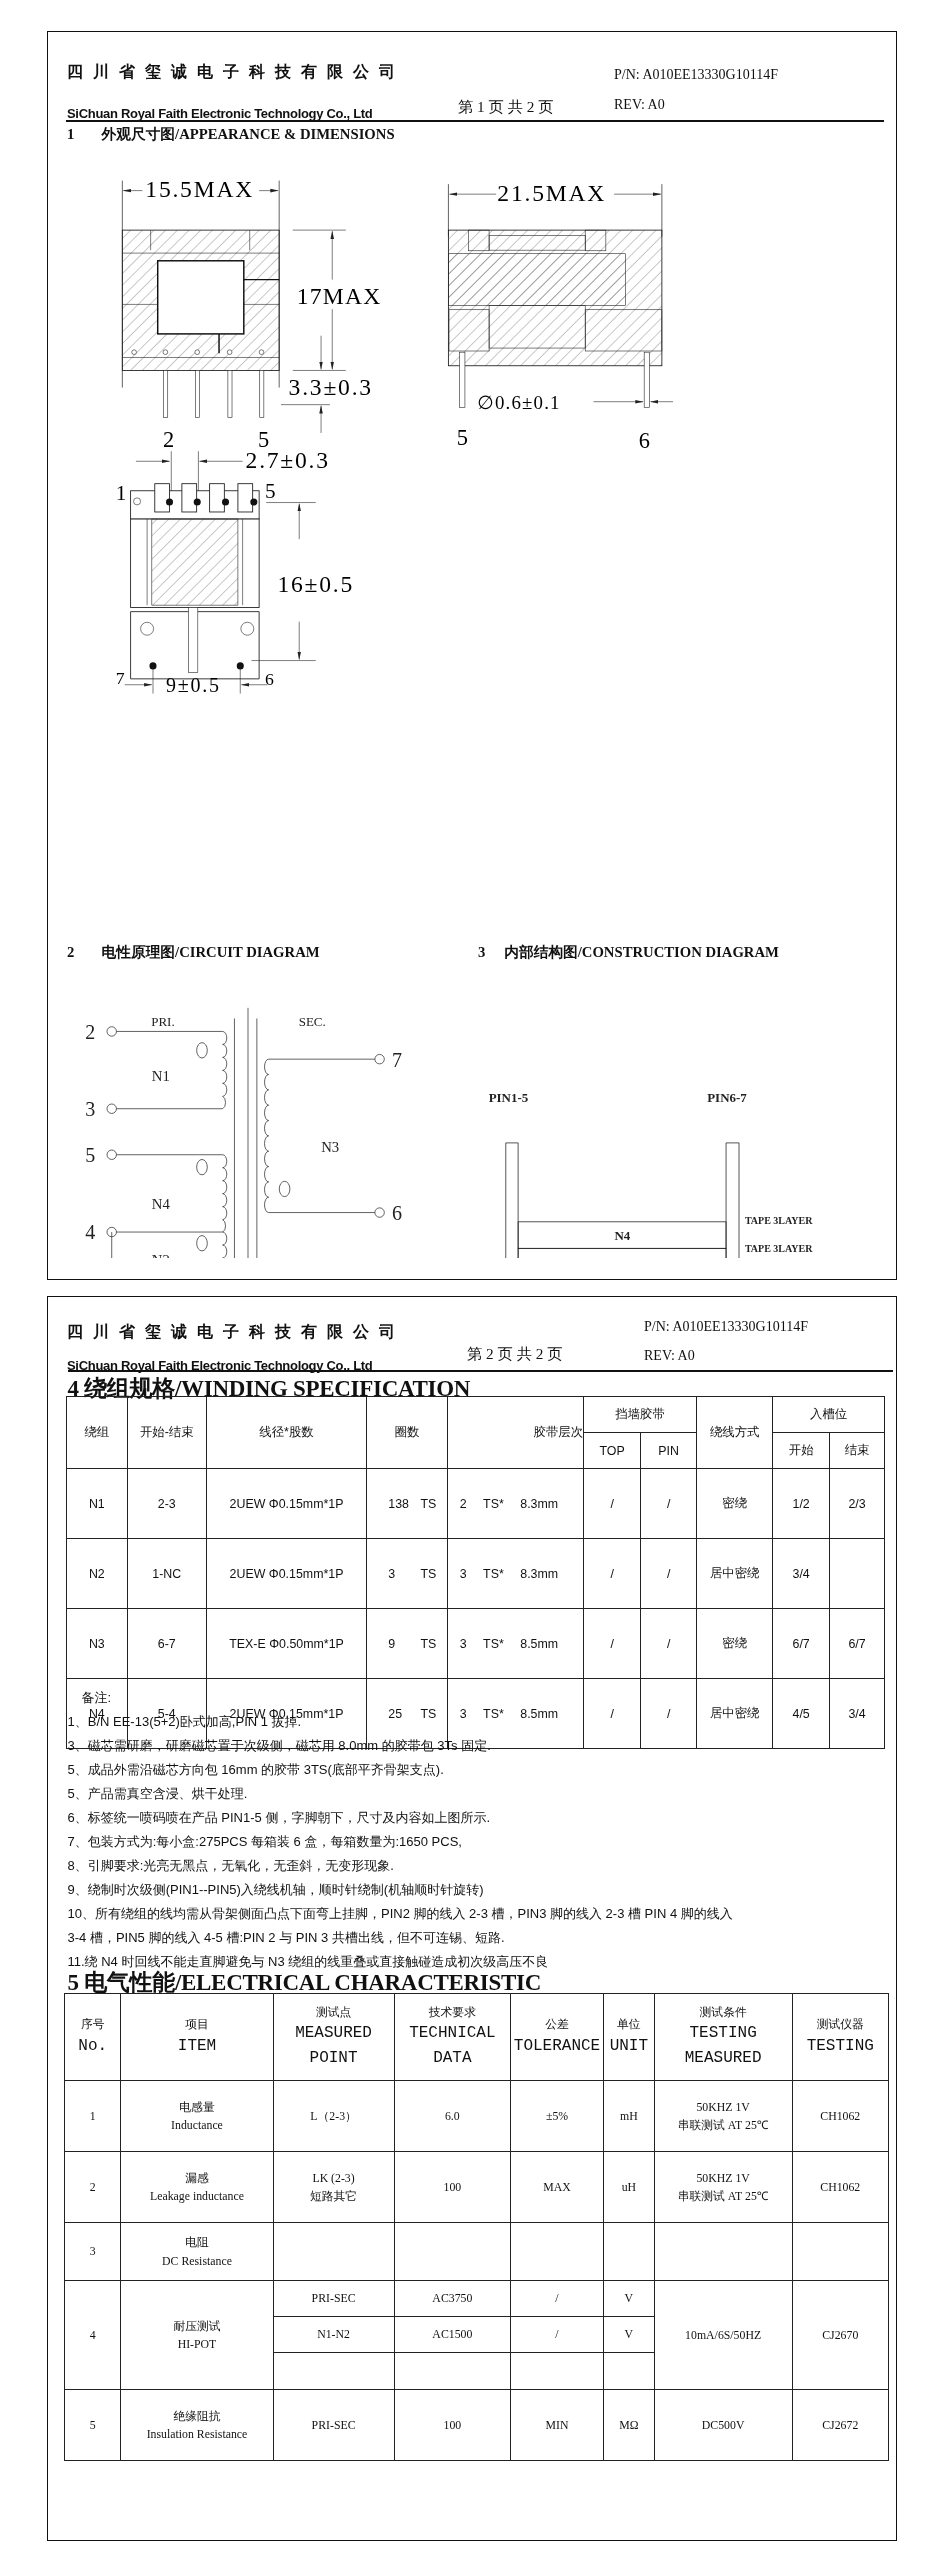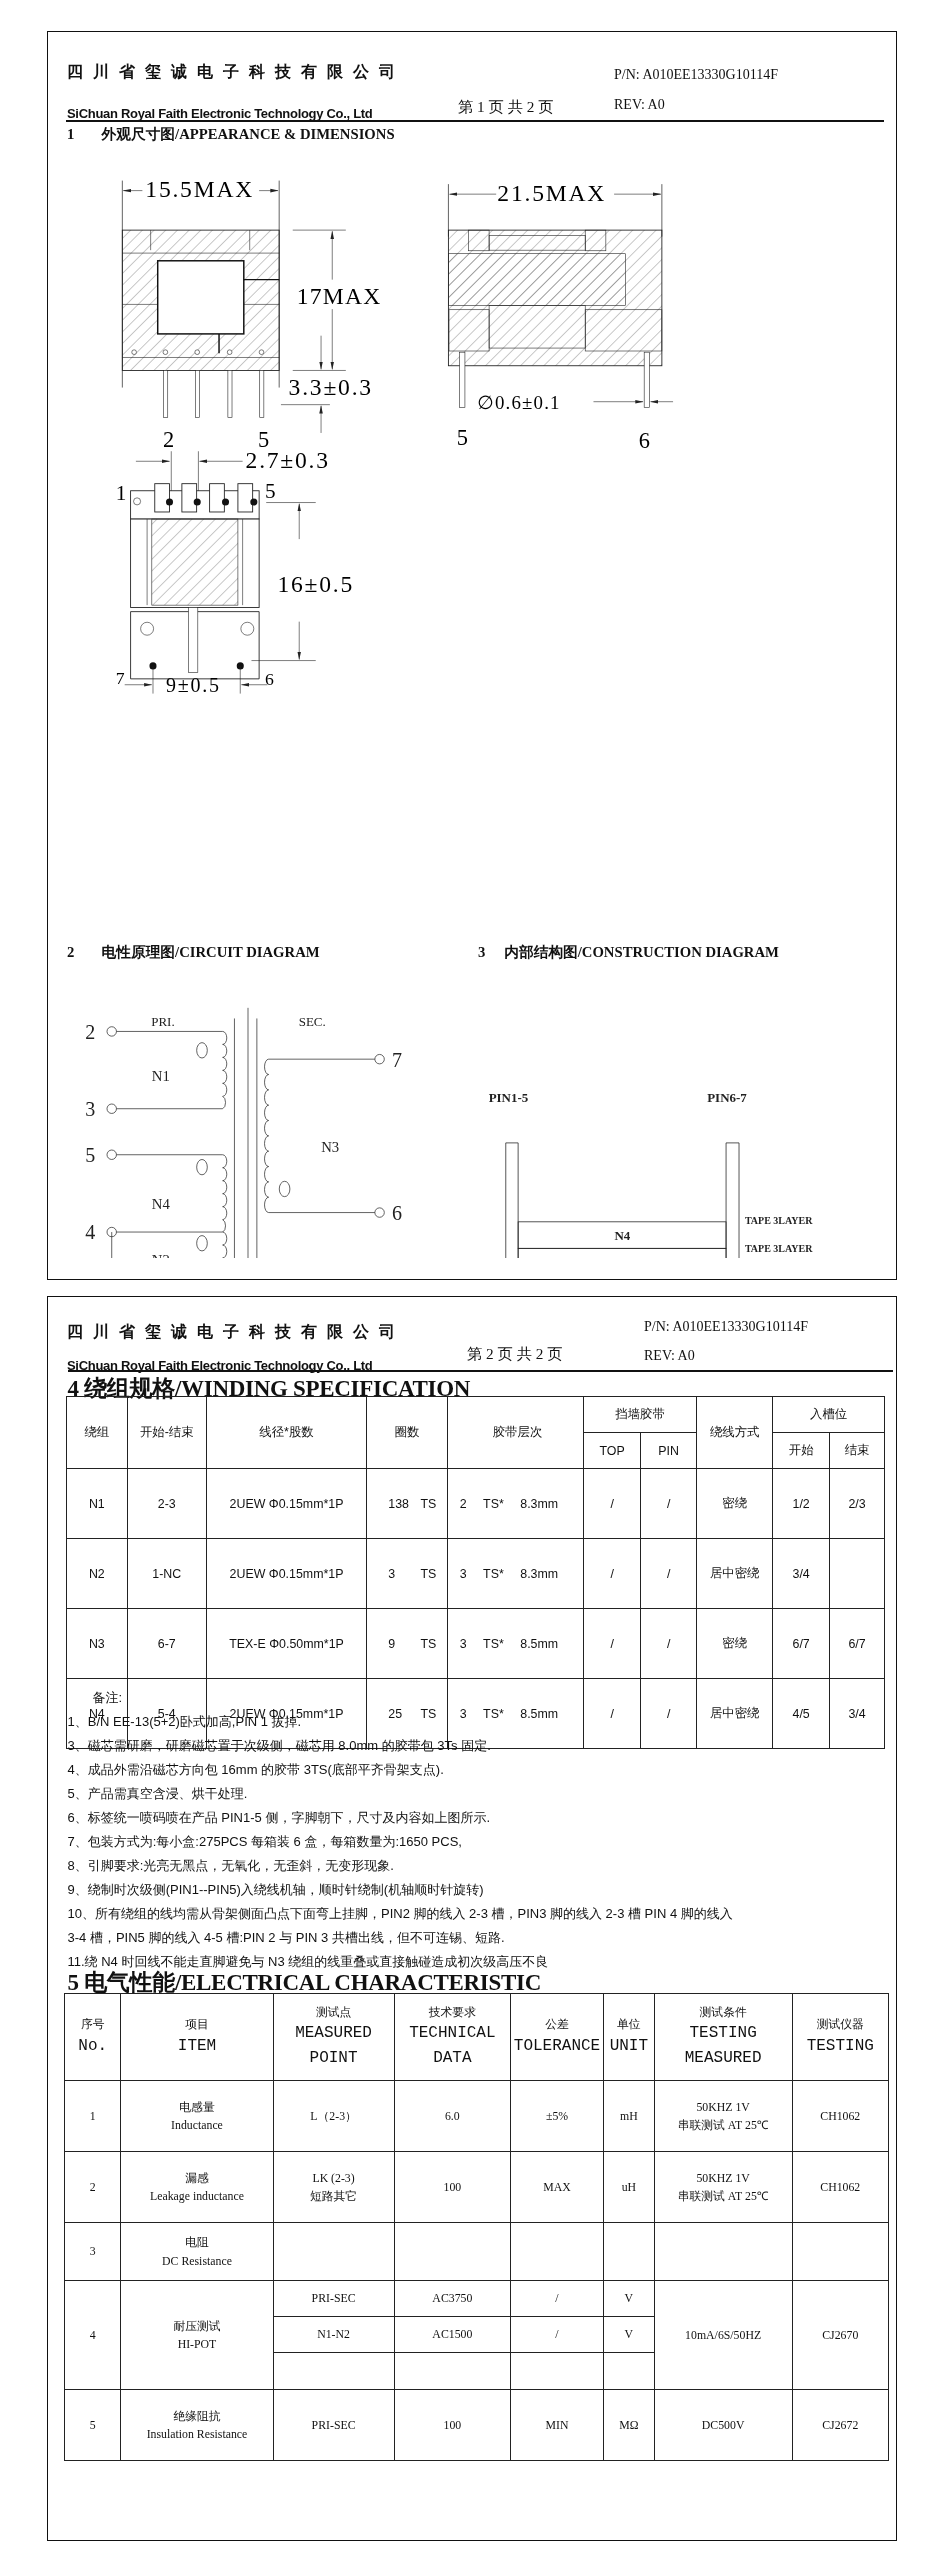--- a/index.html
+++ b/index.html
@@ -279,21 +279,21 @@
         <col style="width:78px">
         <col style="width:58px">
         <col style="width:56px">
     </colgroup>
     <tbody>
         <tr style="height:36px;">
       <th rowspan="2">绕组</th>
       <th rowspan="2">开始-结束</th>
       <th rowspan="2">线径*股数</th>
       <th rowspan="2">圈数</th>
-      <th rowspan="2" style="text-align:center;padding-left:4px;">胶带层次</th>
+      <th rowspan="2" style="text-align:right;padding-left:4px;">胶带层次</th>
       <th colspan="2">挡墙胶带</th>
       <th rowspan="2">绕线方式</th>
       <th colspan="2">入槽位</th>
     </tr>
     <tr style="height:36px;">
       <th>TOP</th>
       <th>PIN</th>
       <th>开始</th>
       <th>结束</th>
     </tr>
@@ -388,25 +388,25 @@
           <td>/</td>
           <td>/</td>
           <td>居中密绕</td>
           <td>4/5</td>
           <td>3/4</td>
         </tr>
       </tbody>
   </table>
 
   <div class="abs notes" style="left:19.5px;top:389px;">
-    <div style="padding-left:25px;">备注:</div>
+    <div style="padding-left:14px;">备注:</div>
     <div id="notes-list">
         <div>1、B/N EE-13(5+2)卧式加高,PIN 1 拔掉.</div>
         <div>3、磁芯需研磨，研磨磁芯置于次级侧，磁芯用 8.0mm 的胶带包 3Ts 固定.</div>
-        <div>4、成品外需沿磁芯方向包 16mm 的胶带 3TS(底部平齐骨架支点).</div>
+        <div>5、成品外需沿磁芯方向包 16mm 的胶带 3TS(底部平齐骨架支点).</div>
         <div>5、产品需真空含浸、烘干处理.</div>
         <div>6、标签统一喷码喷在产品 PIN1-5 侧，字脚朝下，尺寸及内容如上图所示.</div>
         <div>7、包装方式为:每小盒:275PCS 每箱装 6 盒，每箱数量为:1650 PCS,</div>
         <div>8、引脚要求:光亮无黑点，无氧化，无歪斜，无变形现象.</div>
         <div>9、绕制时次级侧(PIN1--PIN5)入绕线机轴，顺时针绕制(机轴顺时针旋转)</div>
         <div>10、所有绕组的线均需从骨架侧面凸点下面弯上挂脚，PIN2 脚的线入 2-3 槽，PIN3 脚的线入 2-3 槽 PIN 4 脚的线入</div>
         <div>3-4 槽，PIN5 脚的线入 4-5 槽:PIN 2 与 PIN 3 共槽出线，但不可连锡、短路.</div>
         <div>11.绕 N4 时回线不能走直脚避免与 N3 绕组的线重叠或直接触碰造成初次级高压不良</div>
       </div>
   </div>

